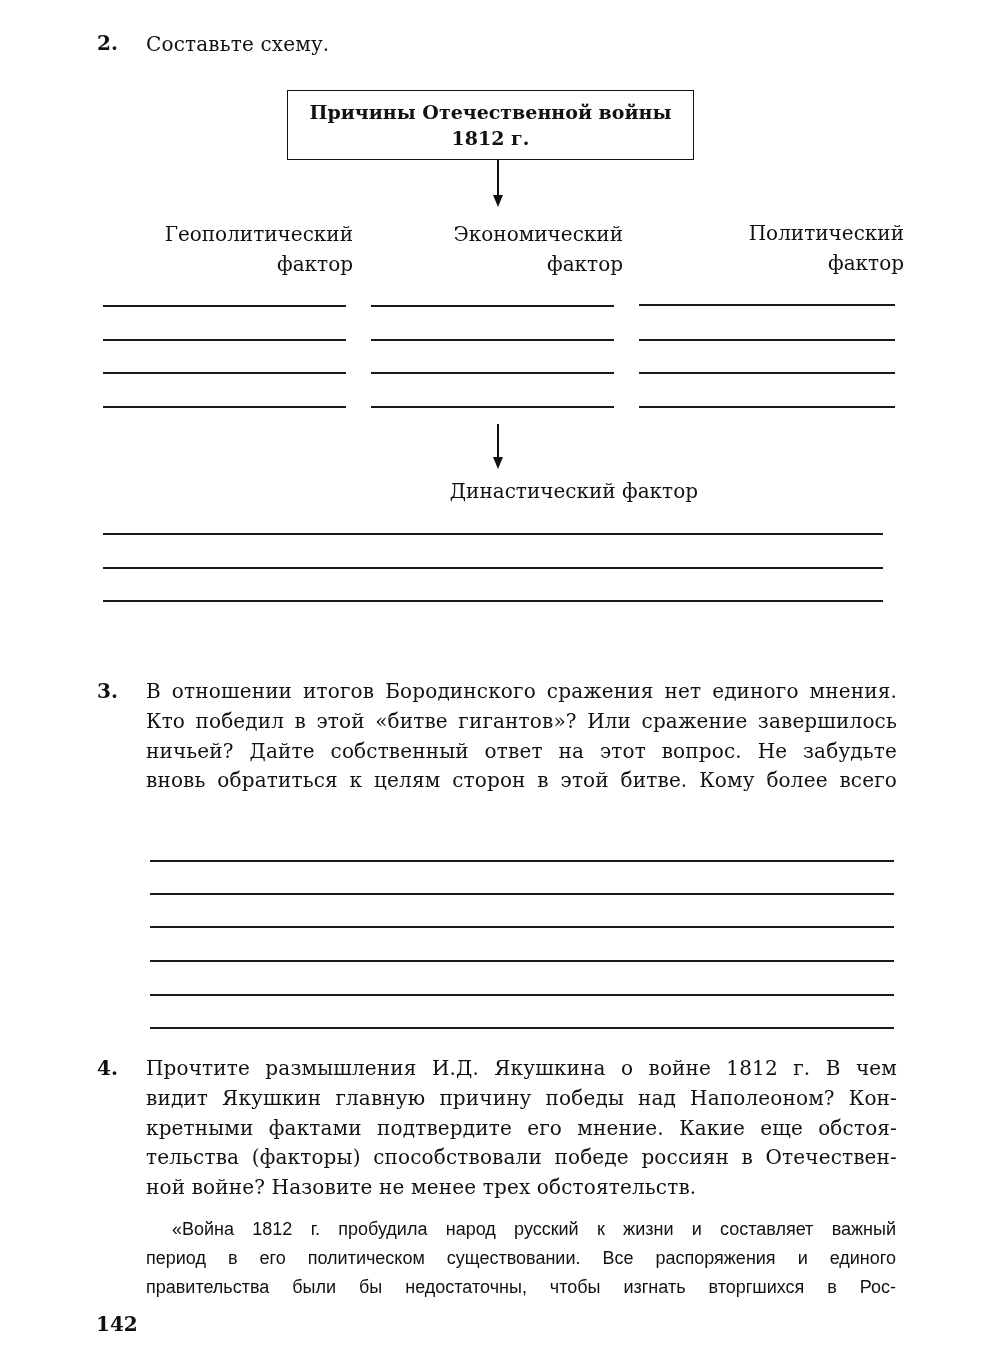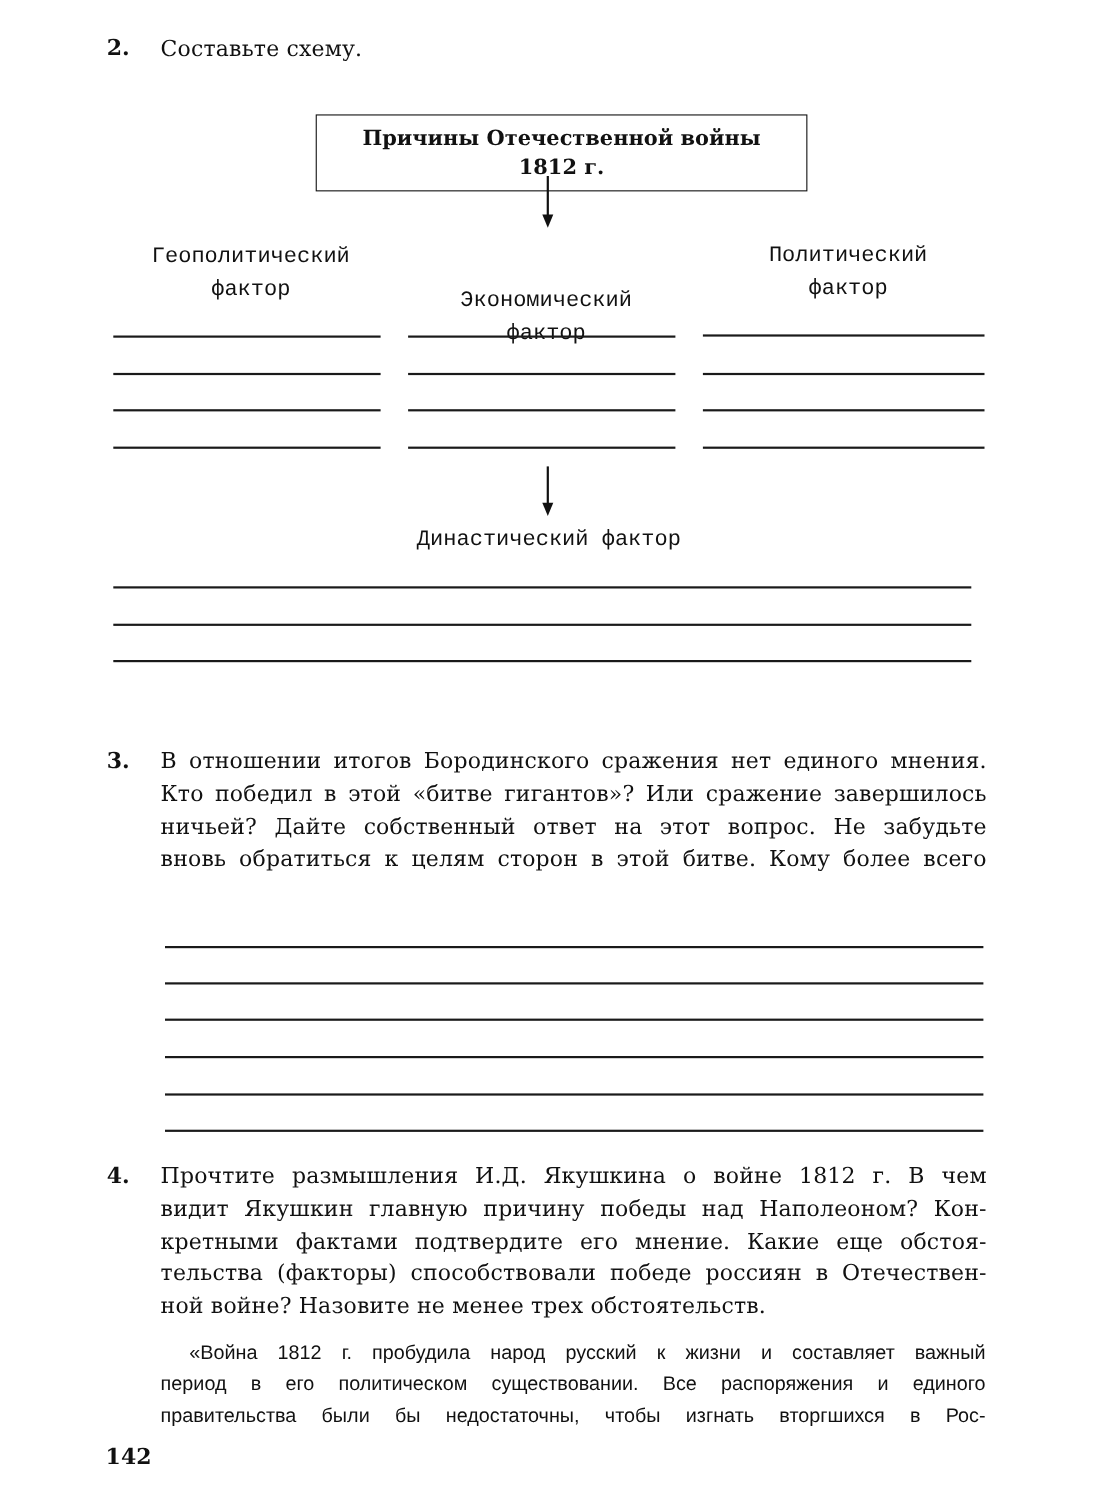--- a/index.html
+++ b/index.html
@@ -6,33 +6,32 @@
     body {
       width: 997px; height: 1370px; position: relative; overflow: hidden;
       font-family: "DejaVu Serif", "Liberation Serif", serif;
       color: #111111;
     }
     .abs { position: absolute; }
     .num { font-weight: bold; font-size: 20px; }
     .task-text { font-size: 20px; line-height: 29.8px; letter-spacing: 0.15px; }
     .justify-full { text-align: justify; text-align-last: justify; }
     .title-box {
-      left: 287px; top: 90px; width: 447px; height: 70px;
+      left: 287px; top: 90px; width: 407px; height: 70px;
       border: 1.5px solid #111; box-sizing: border-box;
       text-align: center; font-weight: bold; font-size: 19px; line-height: 26px;
       padding-top: 8px;
-      margin-top: 14px;
     }
     .arrow-line { width: 1.5px; background: #111; }
     .arrow-head {
       width: 0; height: 0;
       border-left: 5px solid transparent; border-right: 5px solid transparent;
       border-top: 12px solid #111;
     }
-    .factor { text-align: center; font-size: 20px; line-height: 30px; font-family: Liberation Mono, monospace; }
+    .factor { text-align: right; font-size: 20px; line-height: 30px; }
     .rule { height: 1.5px; background: #1a1a1a; }
     .quote {
       font-family: "Liberation Sans", "DejaVu Sans", sans-serif;
       font-size: 18px; line-height: 29px;
     }
     .page-num { font-weight: bold; font-size: 20px; }
   </style>
 </head>
 <body>
 
@@ -44,21 +43,21 @@
   <div>1812 г.</div>
 </div>
 
 <div class="abs arrow-line" style="left:497px; top:160px; height:36px;"></div>
 <div class="abs arrow-head" style="left:493px; top:195px;"></div>
 
 <div class="abs factor" style="left:103px; top:219px; width:250px;">
   <div>Геополитический</div>
   <div>фактор</div>
 </div>
-<div class="abs factor" style="left:370px; top:219px; width:253px;margin-top:40px;">
+<div class="abs factor" style="left:370px; top:219px; width:253px;">
   <div>Экономический</div>
   <div>фактор</div>
 </div>
 <div class="abs factor" style="left:638px; top:218px; width:266px;">
   <div>Политический</div>
   <div>фактор</div>
 </div>
 
 <div class="abs rule" style="left:103px; top:305px; width:243px;"></div>
 <div class="abs rule" style="left:103px; top:339px; width:243px;"></div>

